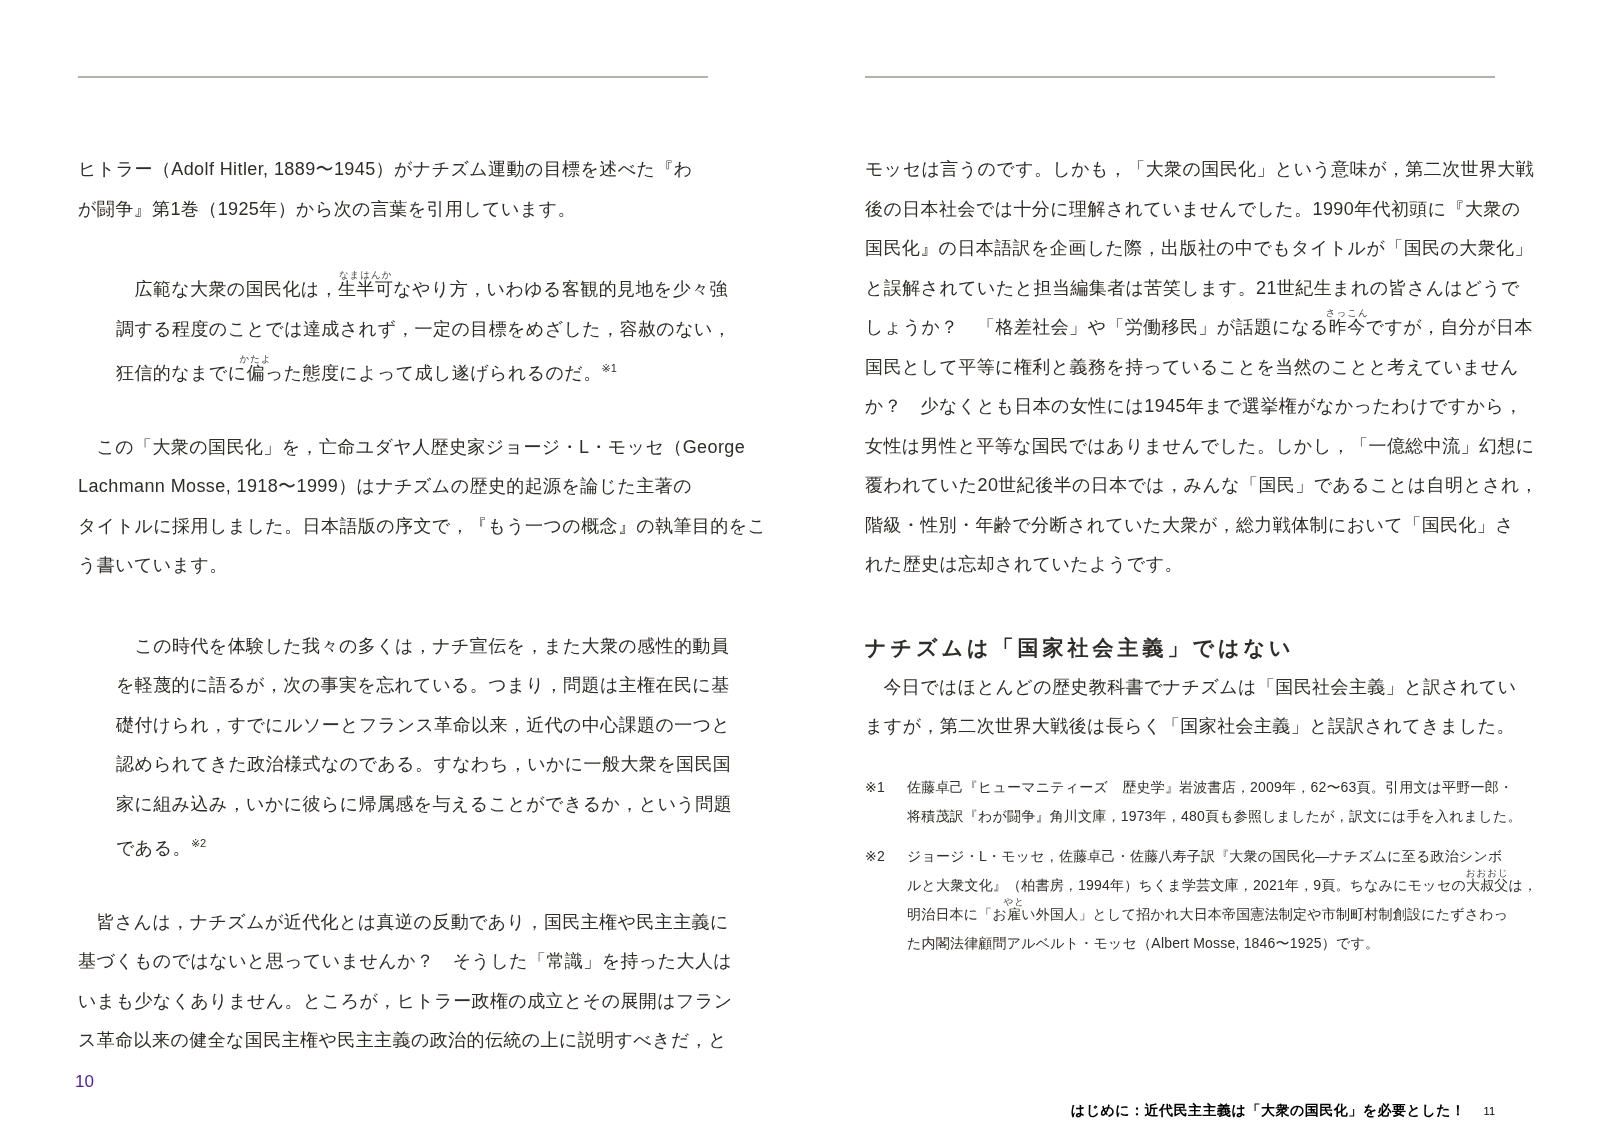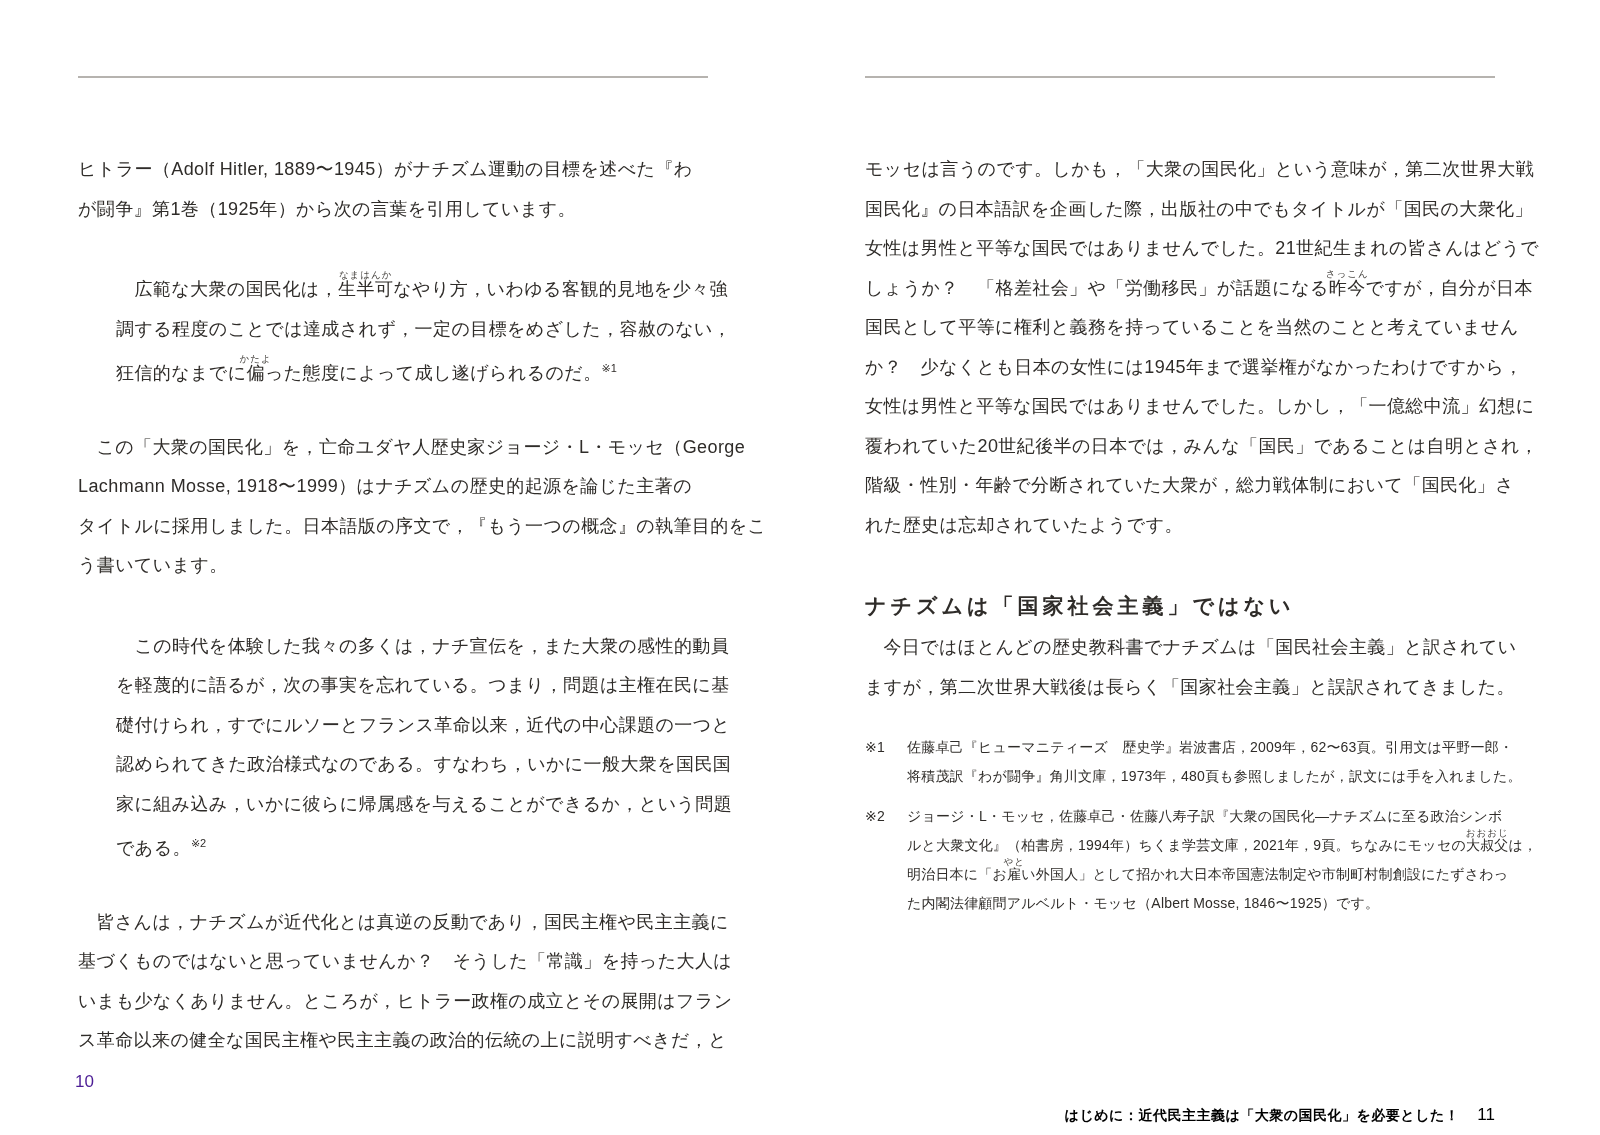--- a/index.html
+++ b/index.html
@@ -14,41 +14,41 @@
   .page{position:absolute;top:0;width:640px;height:870px;}
   .page-left{left:78px;}
   .page-right{left:865px;}
   .head-rule{position:absolute;top:76px;left:0;width:630px;height:2px;background:#b6b3af;}
   .body-text{position:absolute;top:150px;left:0;width:632px;font-size:18px;letter-spacing:0.4px;}
   .line{height:39.5px;line-height:39.5px;white-space:nowrap;}
   .block{margin:0;}
   .quote{margin-left:38px;margin-top:41px;margin-bottom:39px;}
   .quote .line{height:39.5px;line-height:39.5px;}
   .heading{margin-top:43px;font-weight:700;font-size:21px;letter-spacing:4px;}
-  .heading .line{height:40px;line-height:40px;font-family:Liberation Mono, monospace;}
+  .heading .line{height:40px;line-height:40px;}
   .b{font-weight:400;}
   .sup{font-size:11px;vertical-align:7px;letter-spacing:0;}
   .rb{position:relative;}
   .rt{
     position:absolute;left:50%;top:-9px;transform:translateX(-50%);
     font-size:9.5px;letter-spacing:1px;line-height:1;font-weight:400;color:#45423e;
     white-space:nowrap;
   }
   .footnotes{margin-top:26px;font-size:14px;letter-spacing:0.2px;}
   .footnote{position:relative;padding-left:42px;margin-top:11px;}
   .footnote:first-child{margin-top:0;}
   .fn-label{position:absolute;left:0;top:0;line-height:29px;}
   .fn-line{height:29px;line-height:29px;white-space:nowrap;}
   .folio-left{position:absolute;left:75px;top:1072px;font-size:17px;color:#4c1d95;}
   .footer-right{
     position:absolute;right:105px;top:1072px;
     font-size:14px;font-weight:700;color:#000000;letter-spacing:0.5px;
     display:flex;align-items:baseline;
   }
-  .footer-right .folio{font-size:17px;font-weight:400;margin-left:18px;letter-spacing:0;margin-top:33px;}
+  .footer-right .folio{font-size:11px;font-weight:400;margin-left:18px;letter-spacing:0;margin-top:33px;}
 </style>
 </head>
 <body>
 
 <div class="page page-left">
   <div class="head-rule"></div>
   <div class="body-text">
       <div class="block para">
         <div class="line"><span class="">ヒトラー（Adolf Hitler, 1889〜1945）がナチズム運動の目標を述べた『わ</span></div>
         <div class="line"><span class="">が闘争』第1巻（1925年）から次の言葉を引用しています。</span></div>
@@ -80,22 +80,23 @@
       </div>
     </div>
 </div>
 
 <div class="page page-right">
   <div class="head-rule"></div>
   <div class="body-text">
     <div>
         <div class="block para">
           <div class="line"><span class="">モッセは言うのです。しかも，「大衆の国民化」という意味が，第二次世界大戦</span></div>
+          <div class="line"><span class="">後の日本社会では十分に理解されていませんでした。1990年代初頭に『大衆の</span></div>
           <div class="line"><span class="">国民化』の日本語訳を企画した際，出版社の中でもタイトルが「国民の大衆化」</span></div>
-          <div class="line"><span class="">女性は男性と平等な国民ではありませんでした。21世紀生まれの皆さんはどうで</span></div>
+          <div class="line"><span class="">と誤解されていたと担当編集者は苦笑します。21世紀生まれの皆さんはどうで</span></div>
           <div class="line"><span class="">しょうか？　「格差社会」や「労働移民」が話題になる</span><span class="rb">昨今<span class="rt">さっこん</span></span><span class="">ですが，自分が日本</span></div>
           <div class="line"><span class="">国民として平等に権利と義務を持っていることを当然のことと考えていません</span></div>
           <div class="line"><span class="">か？　少なくとも日本の女性には1945年まで選挙権がなかったわけですから，</span></div>
           <div class="line"><span class="">女性は男性と平等な国民ではありませんでした。しかし，「一億総中流」幻想に</span></div>
           <div class="line"><span class="">覆われていた20世紀後半の日本では，みんな「国民」であることは自明とされ，</span></div>
           <div class="line"><span class="">階級・性別・年齢で分断されていた大衆が，総力戦体制において「国民化」さ</span></div>
           <div class="line"><span class="">れた歴史は忘却されていたようです。</span></div>
         </div>
         <div class="block heading">
           <div class="line"><span class="">ナチズムは「国家社会主義」ではない</span></div>

